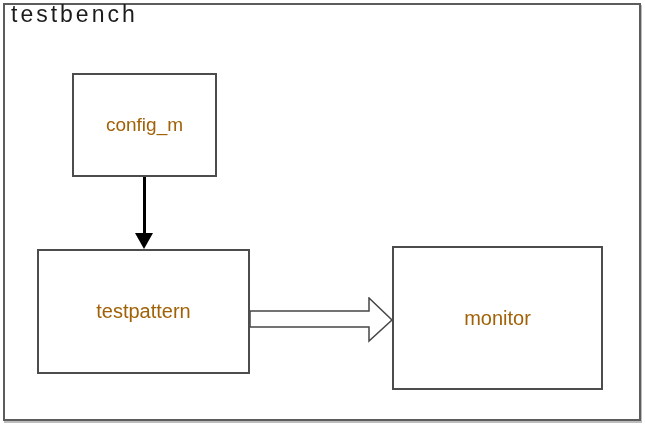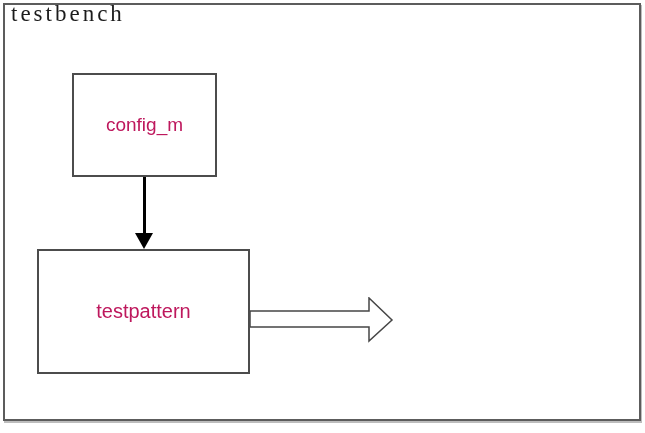--- a/index.html
+++ b/index.html
@@ -23,35 +23,35 @@
     height: 418px;
     box-sizing: border-box;
     border: 2px solid #5c5c5c;
     background: #ffffff;
     box-shadow: 1px 2px 0 #bdbdbd;
   }
   .outer-title {
     position: absolute;
     left: 11px;
     top: 1px;
-    font-family: Liberation Serif, serif;
+    font-family: Liberation Sans, sans-serif;
     font-size: 23px;
     letter-spacing: 3px;
     color: #1c1c1c;
     white-space: nowrap;
   }
   .block {
     position: absolute;
     box-sizing: border-box;
     border: 2px solid #4c4c4c;
     background: #ffffff;
     display: flex;
     align-items: center;
     justify-content: center;
-    color: #be185d;
+    color: #a16207;
   }
   .block-config {
     left: 72px;
     top: 73px;
     width: 145px;
     height: 104px;
     font-size: 19px;
   }
   .block-testpattern {
     left: 37px;
@@ -102,20 +102,23 @@
   <div class="outer-title">testbench</div>
 
   <div class="block block-config">
     <span>config_m</span>
   </div>
 
   <div class="block block-testpattern">
     <span>testpattern</span>
   </div>
 
+  <div class="block block-monitor">
+    <span>monitor</span>
+  </div>
 
   <div>
     <div class="solid-arrow-line"></div>
     <div class="solid-arrow-head"></div>
   </div>
 
   <svg class="hollow-arrow" viewBox="0 0 144 46" xmlns="http://www.w3.org/2000/svg">
     <polygon points="0,14 119,14 119,1 142,23 119,44 119,30 0,30" fill="#ffffff" stroke="#464646" stroke-width="1.5"></polygon>
   </svg>
 

